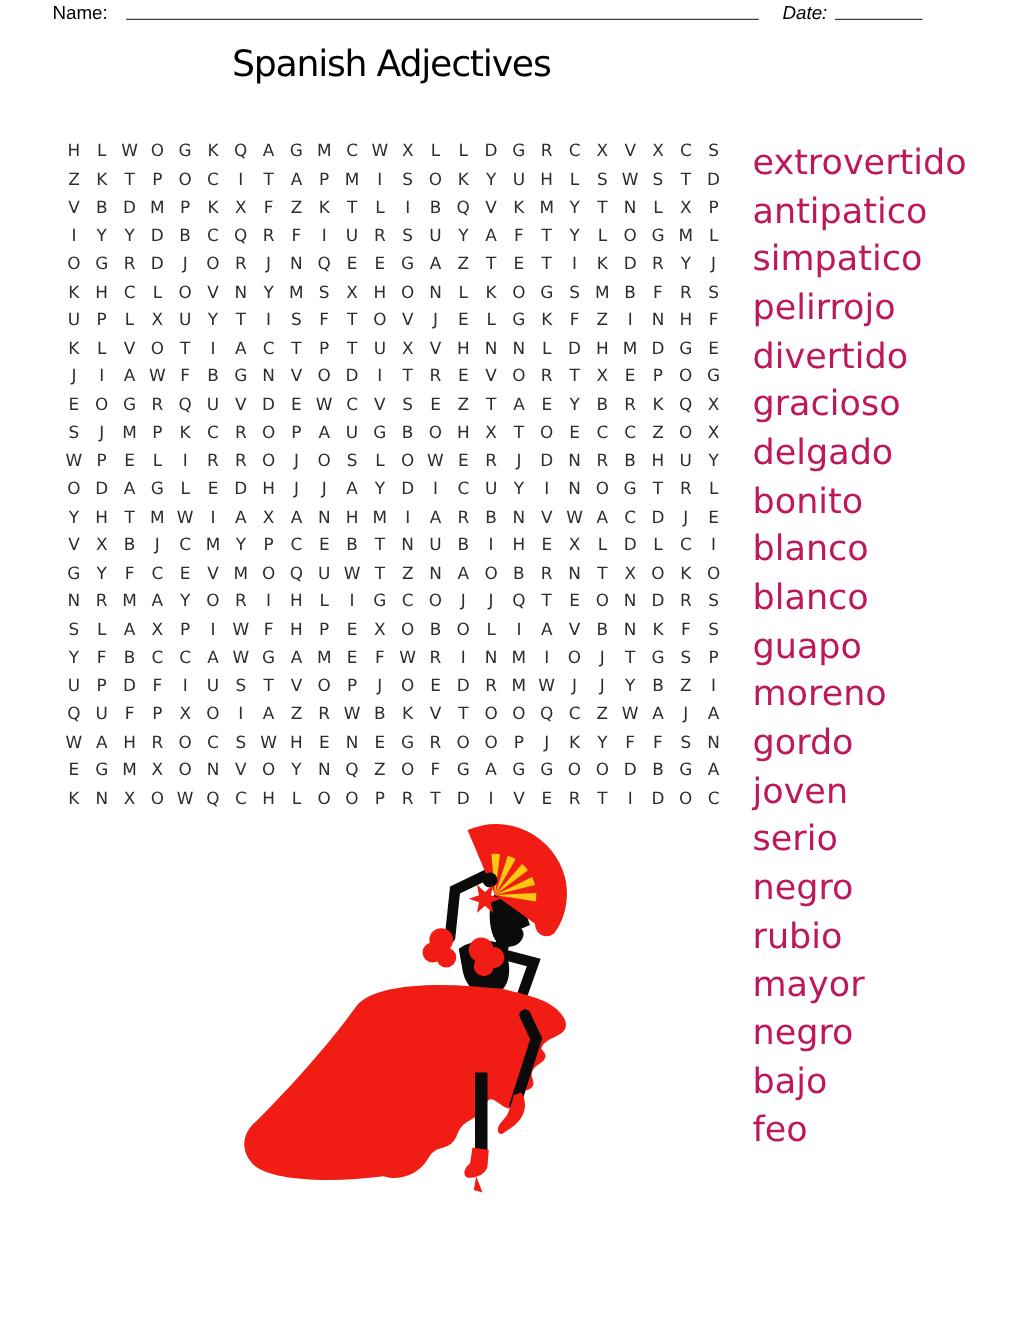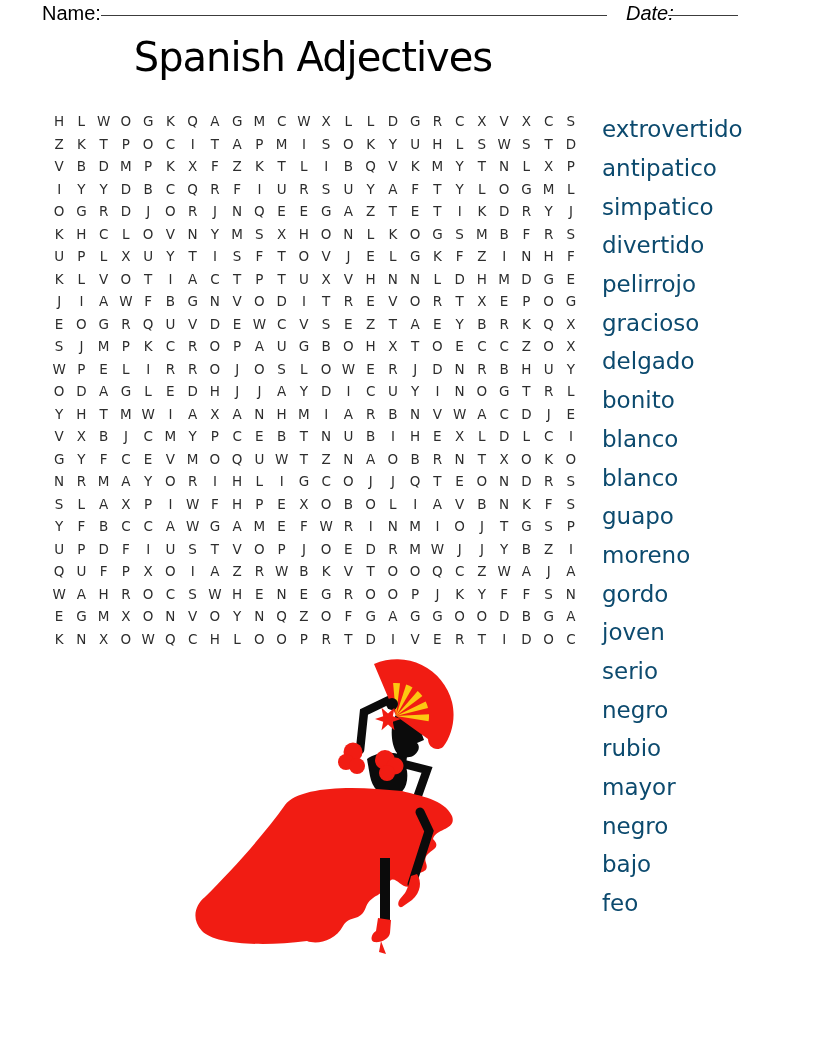--- a/index.html
+++ b/index.html
@@ -7,37 +7,37 @@
     width:816px; height:1056px; background:#ffffff;
     font-family:"DejaVu Sans", sans-serif;
     position:relative; overflow:hidden;
   }
   .page { position:absolute; left:0; top:0; width:816px; height:1056px; background:#fff; }
 
   
   .hdr-label {
     position:absolute; top:2px;
     font-family:"Liberation Sans", sans-serif;
-    font-size:20px; color:#000;
+    font-size:15px; color:#000;
     white-space:nowrap;
   }
   #name-label { left:42px; }
   #date-label { left:626px;font-style:italic; }
   .fill-line {
     position:absolute; top:2px; height:13px;
     border-bottom:1.6px solid #3c3c3c;
   }
   #name-line { left:101px; width:506px; }
   #date-line { left:668px; width:70px; }
 
   
   #page-title {
     position:absolute; left:0; right:190px; top:34px;
     text-align:center;
-    font-size:40px; font-weight:500; color:#000;
+    font-size:29px; font-weight:500; color:#000;
     letter-spacing:-1px;
   }
 
   
   #grid {
     position:absolute; left:48px; top:110px; width:534px; height:540px;
     display:grid;
     grid-template-columns:repeat(24,1fr);
     grid-template-rows:repeat(24,1fr);
   }
@@ -47,21 +47,21 @@
     user-select:none;
   }
 
   
   #word-list {
     position:absolute; left:602px; top:110px; margin:0; padding:0;
     list-style:none;
   }
   .word {
     height:38.7px; display:flex; align-items:center;
-    font-size:23px; color:#0c4a6e;
+    font-size:28px; color:#be185d;
   }
 
   
   #dancer {
     position:absolute; left:185px; top:650px; width:340px; height:345px;
   }
   .ink    { fill:var(--black,#0b0b0b); }
   .redfig { fill:var(--red,#f11c13); }
   .yelfig { fill:var(--yellow,#fcc911); }
   .stroke { fill:none; stroke:var(--black,#0b0b0b); }
@@ -654,22 +654,22 @@
       <span class="cell">I</span>
       <span class="cell">D</span>
       <span class="cell">O</span>
       <span class="cell">C</span>
     </div>
 
   <ul id="word-list">
       <li class="word">extrovertido</li>
       <li class="word">antipatico</li>
       <li class="word">simpatico</li>
+      <li class="word">pelirrojo</li>
       <li class="word">divertido</li>
-      <li class="word">pelirrojo</li>
       <li class="word">gracioso</li>
       <li class="word">delgado</li>
       <li class="word">bonito</li>
       <li class="word">blanco</li>
       <li class="word">blanco</li>
       <li class="word">guapo</li>
       <li class="word">moreno</li>
       <li class="word">gordo</li>
       <li class="word">joven</li>
       <li class="word">serio</li>

